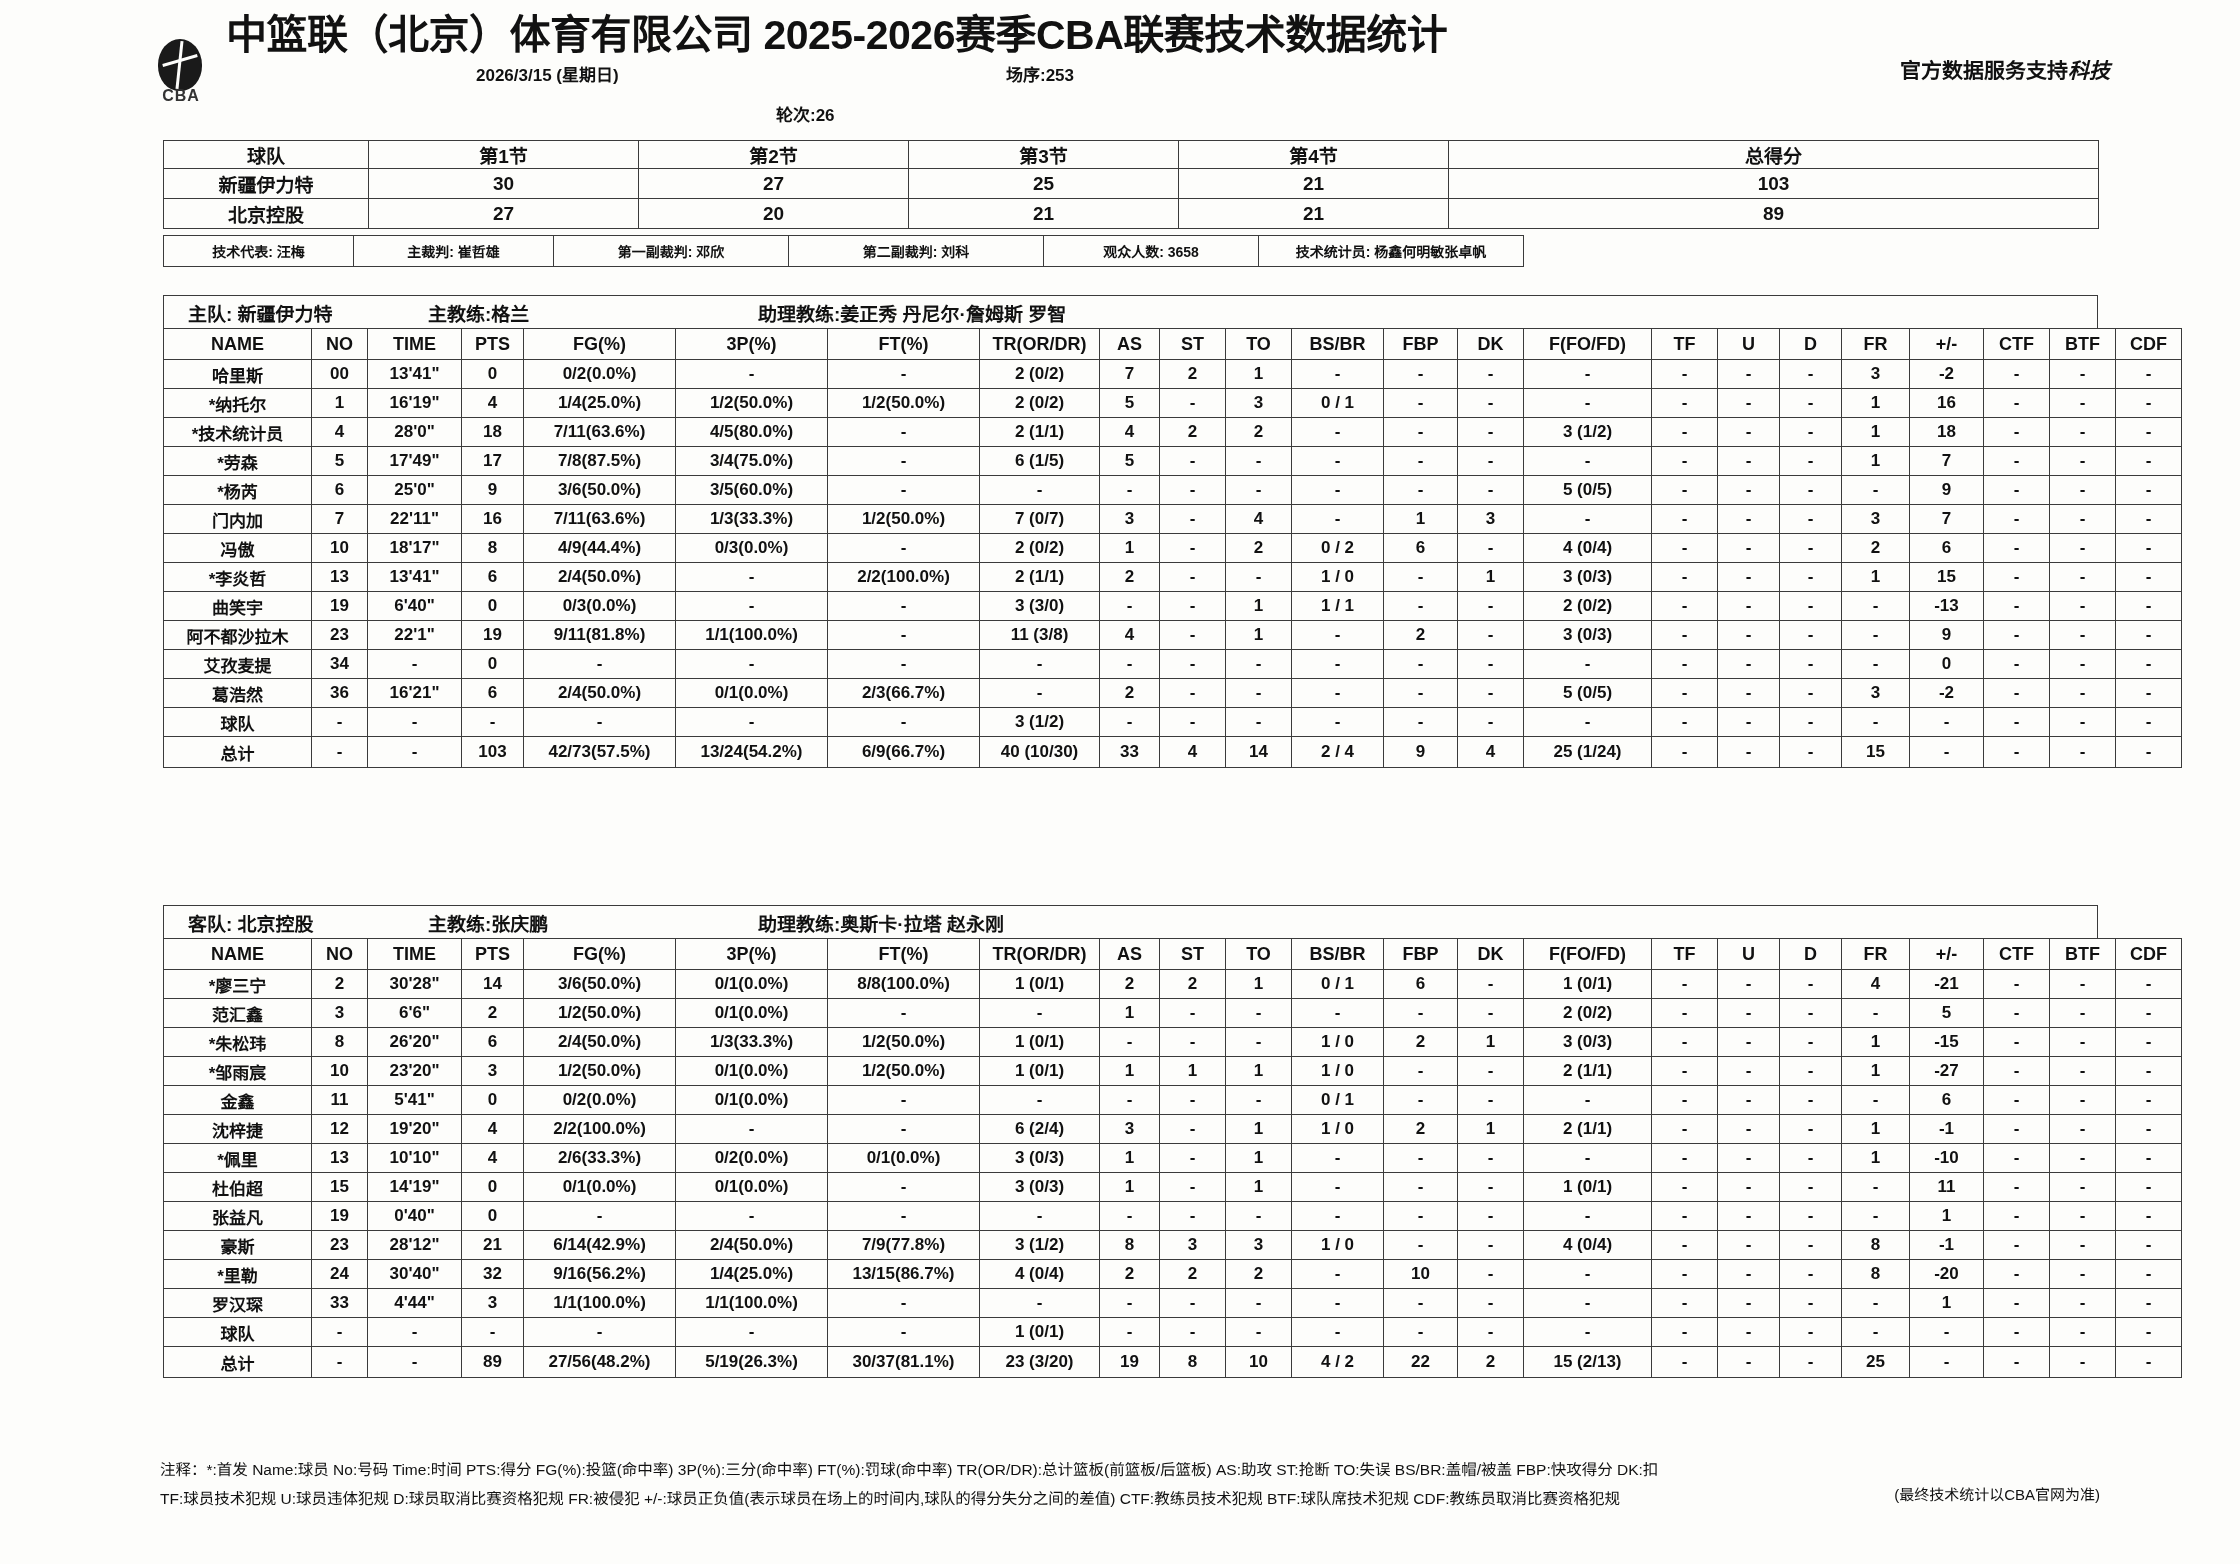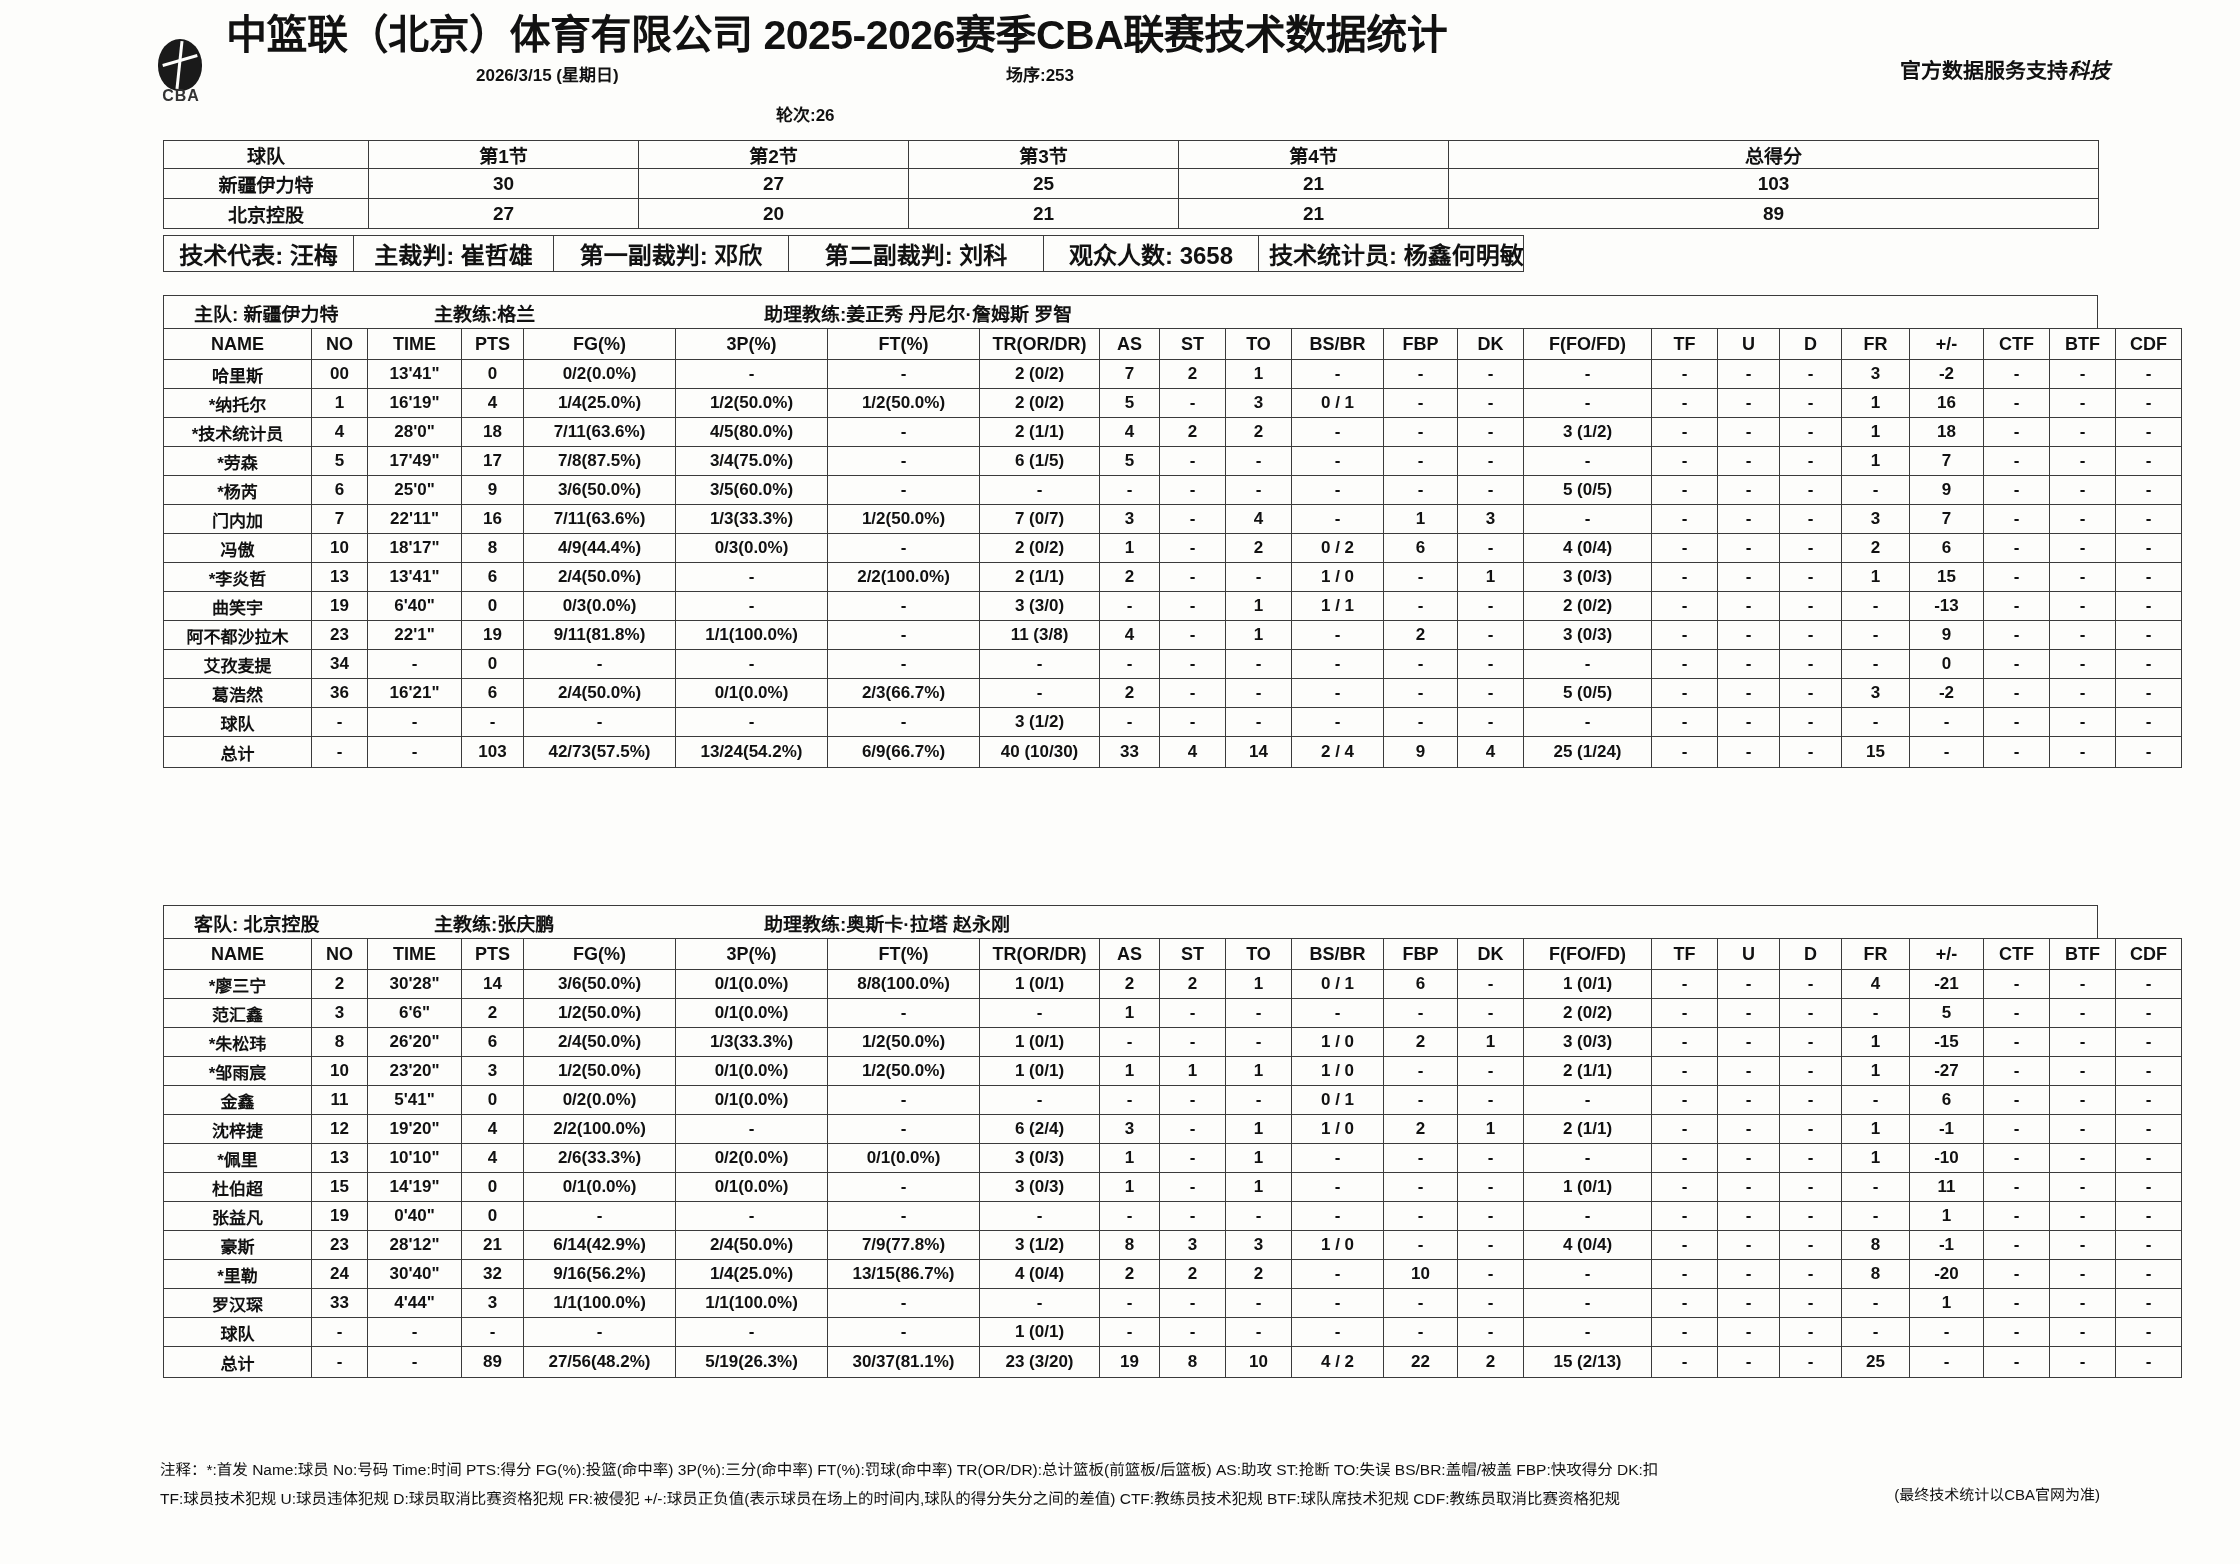--- a/index.html
+++ b/index.html
@@ -113,39 +113,39 @@
     width: 1935px;
     font-size: 19px;
   }
   .quarters td { height: 29px; }
 
   
   .officials {
     position: absolute;
     left: 163px; top: 235px;
     width: 1360px;
-    font-size: 24px;
+    font-size: 14px;
   }
   .officials td { height: 30px; padding: 0 10px; }
 
   
   .team-block { position: absolute; left: 163px; width: 1935px; }
   .team-home { top: 295px; }
   .team-away { top: 905px; }
 
   .team-meta {
     border: 1px solid #3b3b3b;
     border-bottom: none;
     height: 32px;
     display: flex;
     align-items: center;
     font-size: 19px;
     font-weight: bold;
   }
-  .team-meta .m1 { margin-left: 30px; width: 240px; }
+  .team-meta .m1 { margin-left: 24px; width: 240px; }
   .team-meta .m2 { width: 330px; }
   .team-meta .m3 { }
 
   .stats { width: 100%; font-size: 17px; }
   .stats th { height: 30px; font-size: 18px; }
   .stats td { height: 28px; }
   .stats td.nm { text-align: center; }
   .stats tr.totals td { height: 30px; }
 
   

